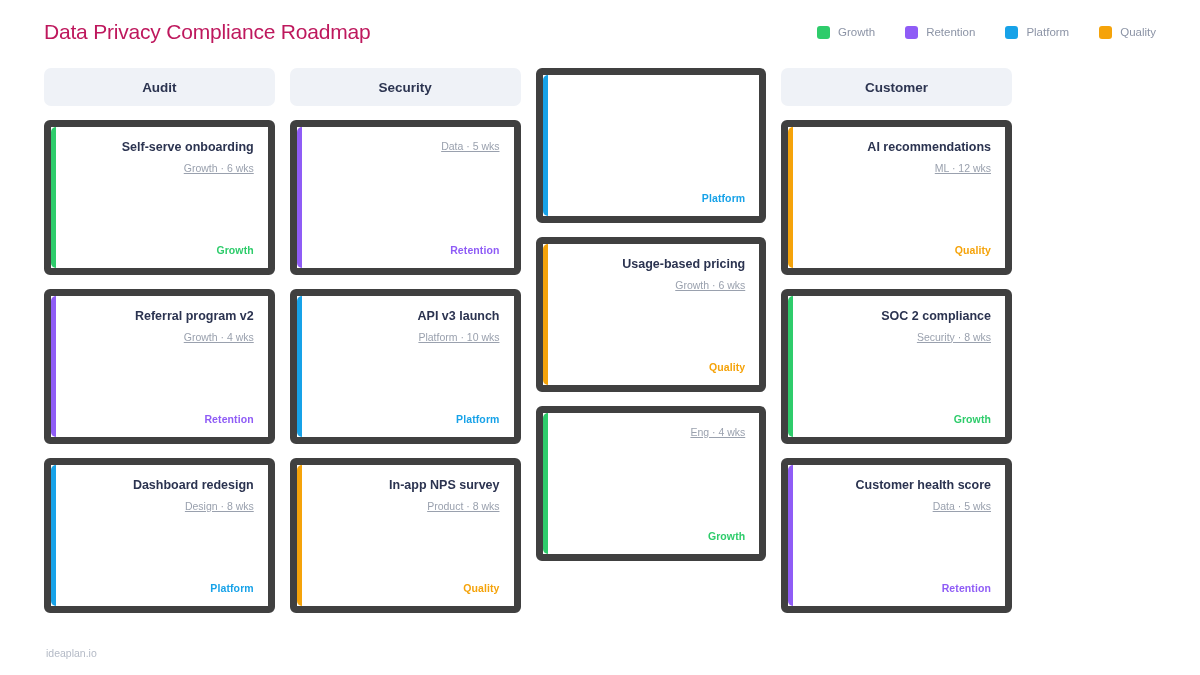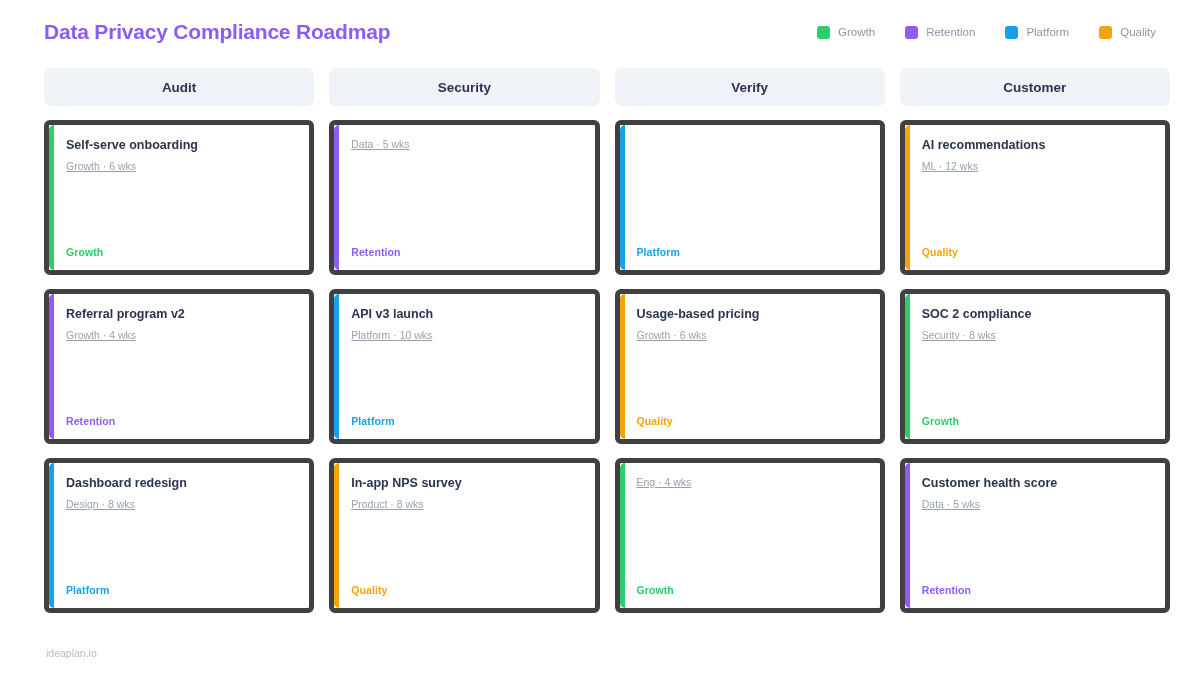--- a/index.html
+++ b/index.html
@@ -26,22 +26,22 @@
     left: 44px;
     top: 12px;
     right: 44px;
     height: 40px;
     display: flex;
     align-items: center;
     justify-content: space-between;
   }
   .title {
     font-size: 21px;
-    font-weight: bold;
-    color: #8b5cf6;
+    font-weight: normal;
+    color: #be185d;
     letter-spacing: -0.2px;
     white-space: nowrap;
   }
   .legend {
     display: flex;
     align-items: center;
     gap: 30px;
   }
   .legend-item {
     display: flex;
@@ -59,21 +59,21 @@
     font-size: 11.5px;
     color: #8c94a6;
     white-space: nowrap;
   }
 
   
   .board {
     position: absolute;
     left: 44px;
     top: 68px;
-    width: 1126px;
+    width: 968px;
     display: flex;
     gap: 15px;
   }
   .column {
     flex: 1 1 0;
     min-width: 0;
     display: flex;
     flex-direction: column;
   }
   .column-header {
@@ -87,28 +87,29 @@
   }
   .column-header-label {
     font-size: 13.5px;
     font-weight: bold;
     color: #2c3450;
   }
 
   .card {
     position: relative;
     background: #ffffff;
-    border: 5px solid #404040;
+    border: 7px solid #404040;
     border-radius: 6px;
     height: 155px;
     margin-bottom: 14px;
     padding: 13px 14px 12px 14px;
     overflow: hidden;
     display: flex;
     flex-direction: column;
+    text-align: right;
   }
   .card:last-child { margin-bottom: 0; }
   .card-accent {
     position: absolute;
     left: 0;
     top: 0;
     bottom: 0;
     width: 5px;
     border-top-left-radius: 5px;
     border-bottom-left-radius: 5px;
@@ -232,23 +233,20 @@
           <div class="card-accent" style="background: rgb(245, 163, 10);"></div>
           <div class="card-body">
             <div class="card-title">In-app NPS survey</div>
             <div class="card-meta">Product · 8 wks</div>
           </div>
           <div class="card-spacer"></div>
           <div class="card-tag" style="color: rgb(245, 163, 10);">Quality</div>
         </div>
       </div>
       <div class="column">
-        <div class="column-header">
-          <span class="column-header-label">Verify</span>
-        </div>
         <div class="card">
           <div class="card-accent" style="background: rgb(23, 162, 232);"></div>
           <div class="card-spacer"></div>
           <div class="card-tag" style="color: rgb(23, 162, 232);">Platform</div>
         </div>
         <div class="card">
           <div class="card-accent" style="background: rgb(245, 163, 10);"></div>
           <div class="card-body">
             <div class="card-title">Usage-based pricing</div>
             <div class="card-meta">Growth · 6 wks</div>

